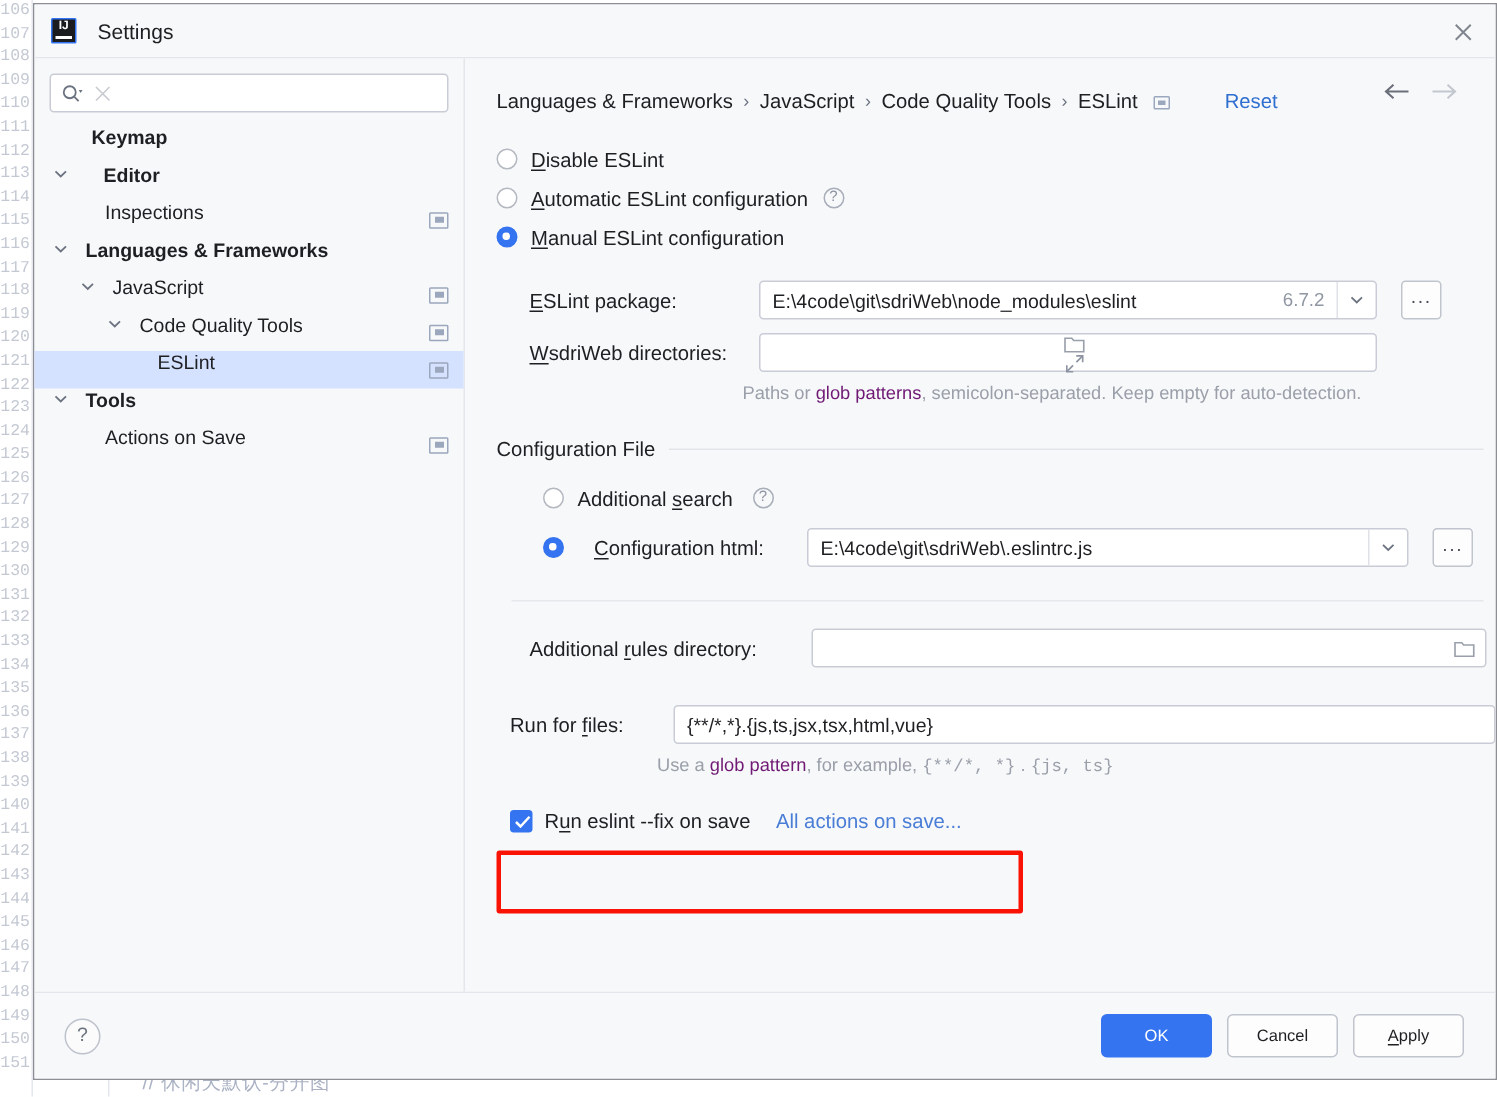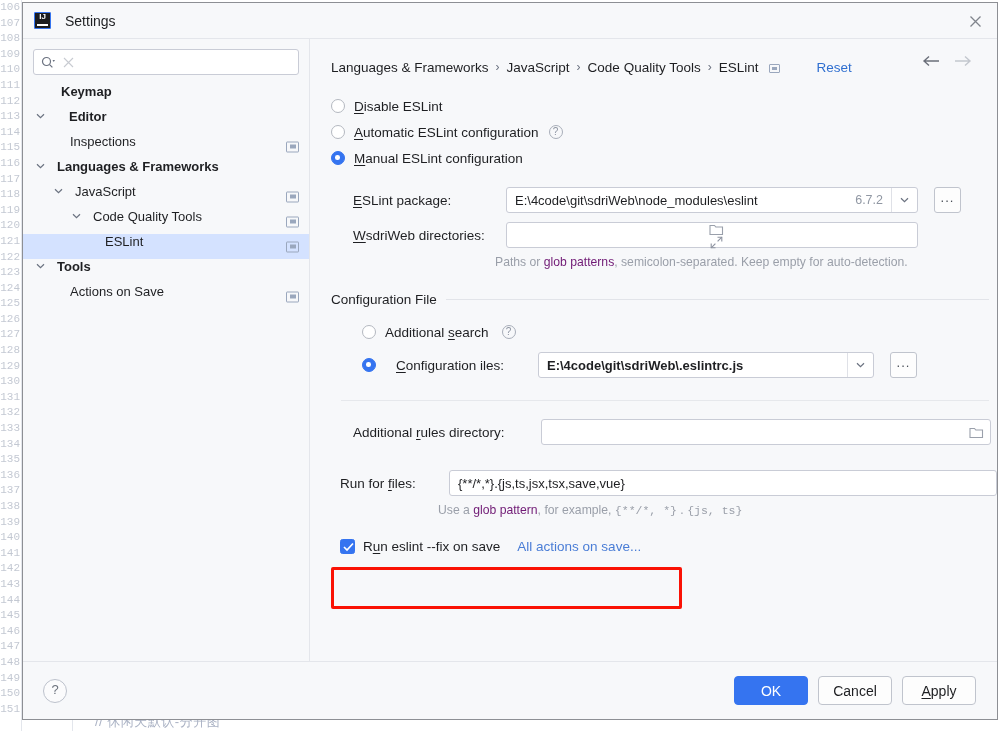--- a/index.html
+++ b/index.html
@@ -442,21 +442,21 @@
     text-align: center;
     cursor: pointer;
     background: #fbfbfc;
   }
   .footer-spacer { flex: 1; }
   .btn {
     height: 29px;
     min-width: 74px;
     padding: 0 14px;
     border-radius: 4px;
-    font-size: 14px;
+    font-size: 11px;
     display: flex;
     align-items: center;
     justify-content: center;
     box-sizing: border-box;
     cursor: pointer;
     margin-left: 10px;
   }
   .btn.primary {
     background: #3574f0;
     color: #fff;
@@ -716,22 +716,22 @@
         </div>
 
         <div class="radio-row" style="margin-top:12px; margin-left:31px;">
           <span class="radio"></span>
           <span><span>Additional </span><span class="u">s</span><span>earch</span></span>
           <span class="help-circle" style="margin-left:13px;">?</span>
         </div>
 
         <div class="field-row" style="margin-top:7px; margin-left:31px;">
           <span class="radio checked" style="margin-right:9px;"></span>
-          <span class="field-label" style="width:131px;"><span class="u">C</span><span>onfiguration iles:</span></span>
-          <div class="textfield" style="width:336px;font-weight:bold;">
+          <span class="field-label" style="width:131px;"><span class="u">C</span><span>onfiguration html:</span></span>
+          <div class="textfield" style="width:401px;">
             <span class="tf-value">E:\4code\git\sdriWeb\.eslintrc.js</span>
             <span class="tf-sep"></span>
             <span class="tf-chevron">
               <svg width="9" height="6" viewBox="0 0 9 6">
                   <path d="M1 1.2 L4.5 4.6 L8 1.2" stroke="#6b7280" stroke-width="1.2" fill="none"></path>
                 </svg>
             </span>
           </div>
           <div class="browse-btn">...</div>
         </div>
@@ -747,21 +747,21 @@
                 <path d="M1 11.5 L1 2.5 L5.5 2.5 L6.8 4 L13.5 4 L13.5 11.5 Z" stroke="#9aa0ab" stroke-width="1.1" fill="none"></path>
               </svg>
             </span>
           </div>
         </div>
 
 
         <div class="field-row" style="margin-top:25px; margin-left:9px;">
           <span class="field-label" style="width:98px;"><span>Run for </span><span class="u">f</span><span>iles:</span></span>
           <div class="textfield" style="width:548px;">
-            <span class="tf-value">{**/*,*}.{js,ts,jsx,tsx,save,vue}</span>
+            <span class="tf-value">{**/*,*}.{js,ts,jsx,tsx,html,vue}</span>
           </div>
         </div>
 
         <div class="hint" style="margin-left:107px;">
           <span>Use a </span><a>glob pattern</a><span>, for example, </span><span class="code">{**/*, *}</span><span> . </span><span class="code">{js, ts}</span>
         </div>
 
         <div class="save-row">
           <span class="checkbox">
             <svg width="11" height="10" viewBox="0 0 11 10">

